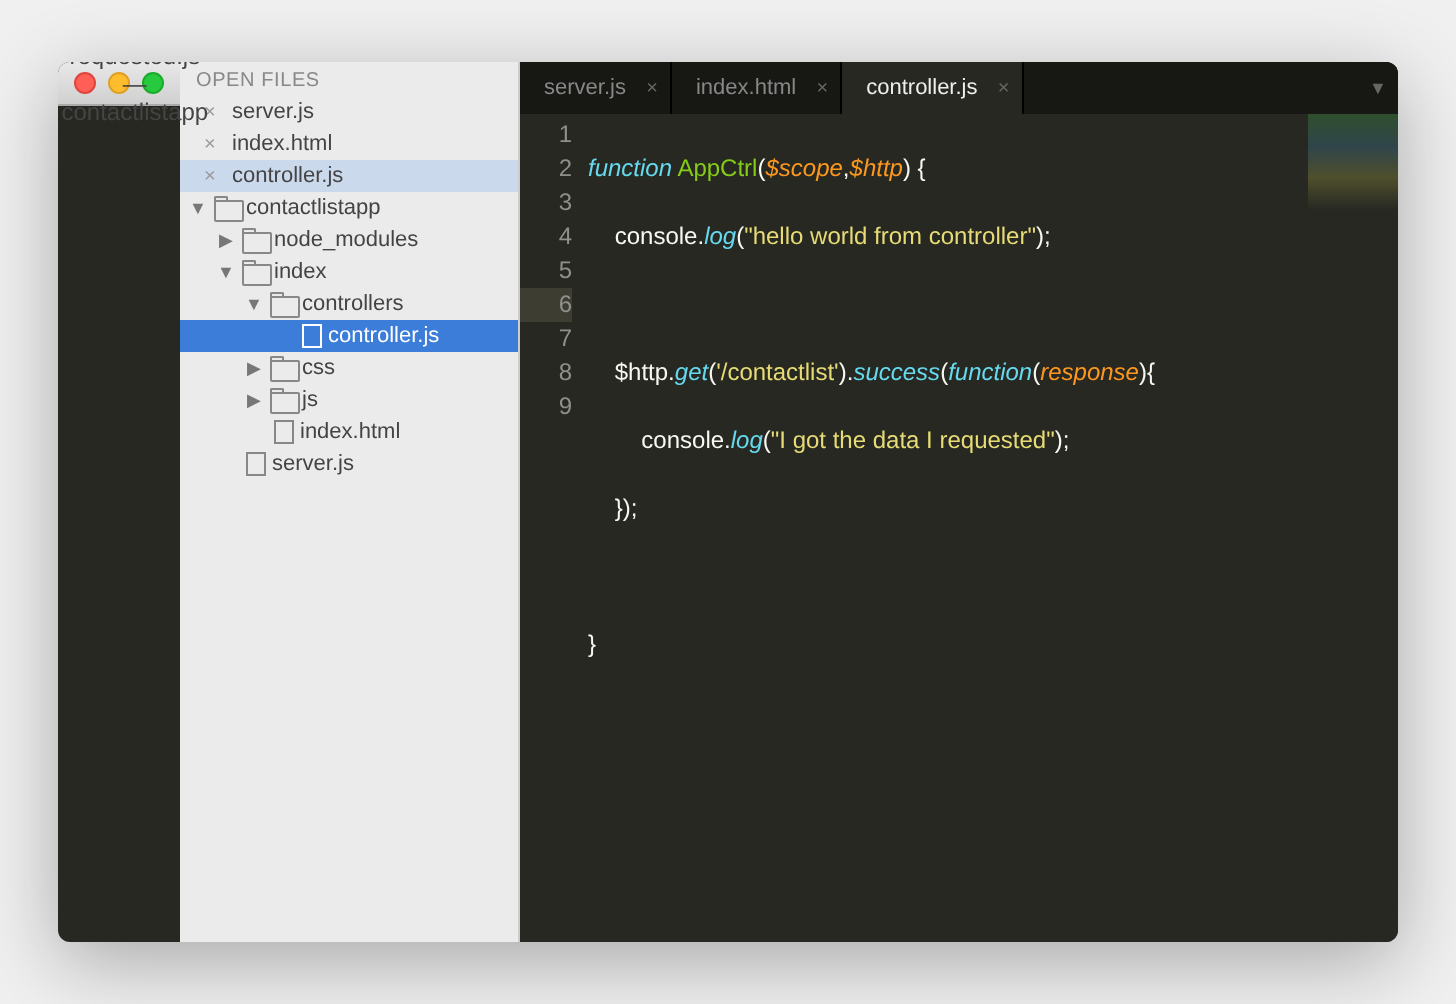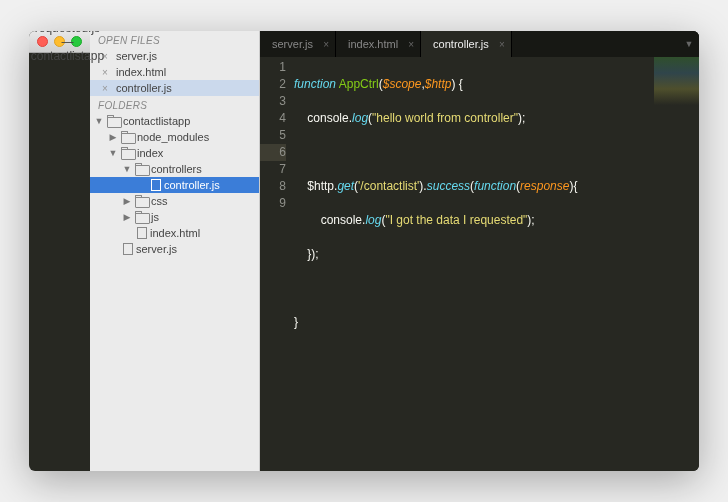--- a/index.html
+++ b/index.html
@@ -8,21 +8,21 @@
 .titlebar { height: 22px; background: linear-gradient(#e8e8e8, #d0d0d0); display: flex; align-items: center; padding: 0 8px; position: relative; border-bottom: 1px solid #aaa; }
 .traffic { display: flex; gap: 6px; }
 .traffic span { width: 11px; height: 11px; border-radius: 50%; display: block; }
 .t-close { background: #ff5f56; border: 0.5px solid #e0443e; }
 .t-min { background: #ffbd2e; border: 0.5px solid #dea123; }
 .t-max { background: #27c93f; border: 0.5px solid #1aab29; }
 .title-center { position: absolute; left: 0; right: 0; text-align: center; font-size: 12px; color: #444; display: flex; align-items: center; justify-content: center; gap: 5px; pointer-events: none; }
 .title-center .js-icon { width: 12px; height: 12px; background: #f0db4f; color: #000; font-size: 8px; font-weight: bold; display: inline-flex; align-items: flex-end; justify-content: flex-end; padding: 0 1px 0 0; }
 .main { flex: 1; display: flex; overflow: hidden; }
 .sidebar { width: 170px; background: #ebebeb; border-right: 1px solid #ccc; font-size: 11px; color: #444; overflow-y: auto; }
-.sb-header { font-size: 10px; color: #888; padding: 4px 8px 2px; letter-spacing: 0.3px; font-style: italic; }
+.sb-header { font-size: 10px; color: #888; padding: 4px 8px 2px; letter-spacing: 0.3px; }
 .sb-item { padding: 2px 8px 2px 12px; display: flex; align-items: center; gap: 4px; cursor: pointer; white-space: nowrap; }
 .sb-item.active { background: #cbd9ec; }
 .sb-close { color: #999; font-size: 10px; width: 10px; }
 .folder-item { padding: 2px 4px; display: flex; align-items: center; gap: 3px; cursor: pointer; white-space: nowrap; }
 .folder-item.selected { background: #3b7dd8; color: #fff; }
 .disclosure { width: 10px; font-size: 9px; color: #777; text-align: center; }
 .folder-item.selected .disclosure { color: #fff; }
 .icon-folder { width: 13px; height: 10px; display: inline-block; position: relative; }
 .icon-folder::before { content: ""; position: absolute; width: 13px; height: 9px; border: 1px solid #888; border-radius: 1px; top: 1px; }
 .icon-folder::after { content: ""; position: absolute; width: 5px; height: 2px; border: 1px solid #888; border-bottom: none; top: -1px; border-radius: 1px 1px 0 0; }
@@ -75,21 +75,20 @@
       </div>
       <div class="sb-item">
         <span class="sb-close">×</span>
         <span>index.html</span>
       </div>
       <div class="sb-item active">
         <span class="sb-close">×</span>
         <span>controller.js</span>
       </div>
 
-      <div class="sb-header">FOLDERS</div>
       <div class="folder-item" style="padding-left:4px">
         <span class="disclosure">▼</span>
         <span class="icon-folder"></span>
         <span>contactlistapp</span>
       </div>
       <div class="folder-item" style="padding-left:18px">
         <span class="disclosure">▶</span>
         <span class="icon-folder"></span>
         <span>node_modules</span>
       </div>

